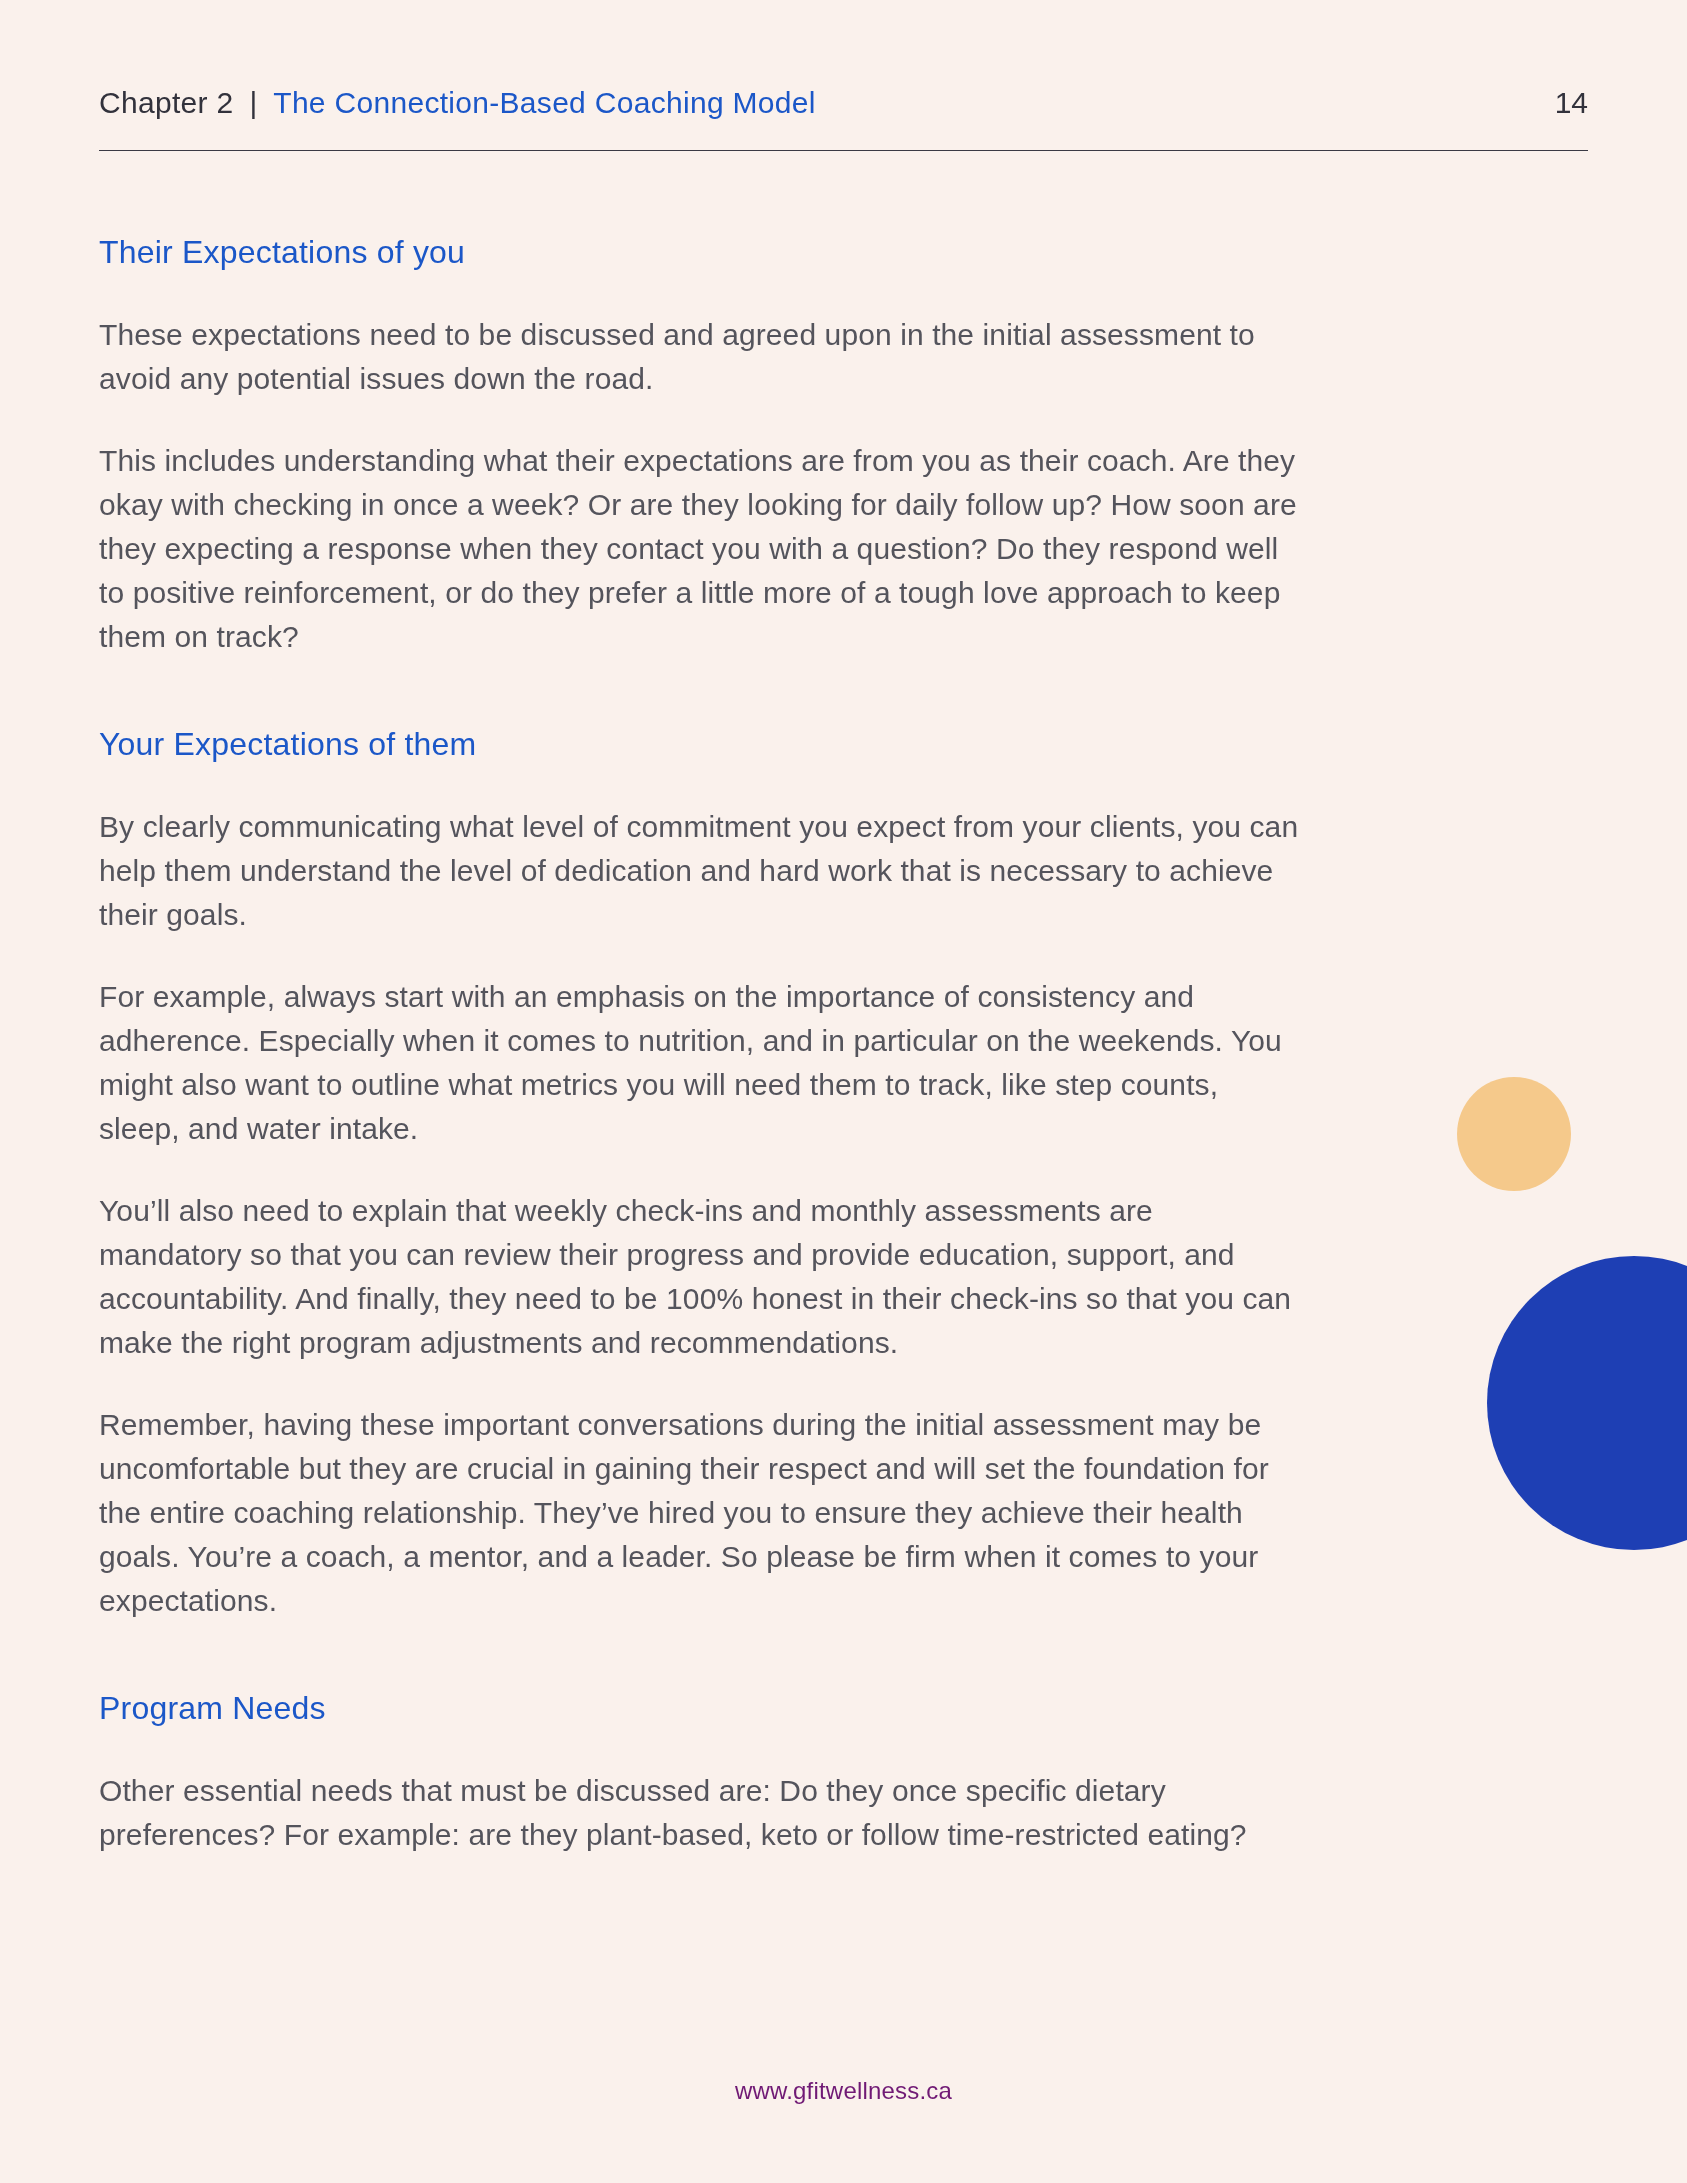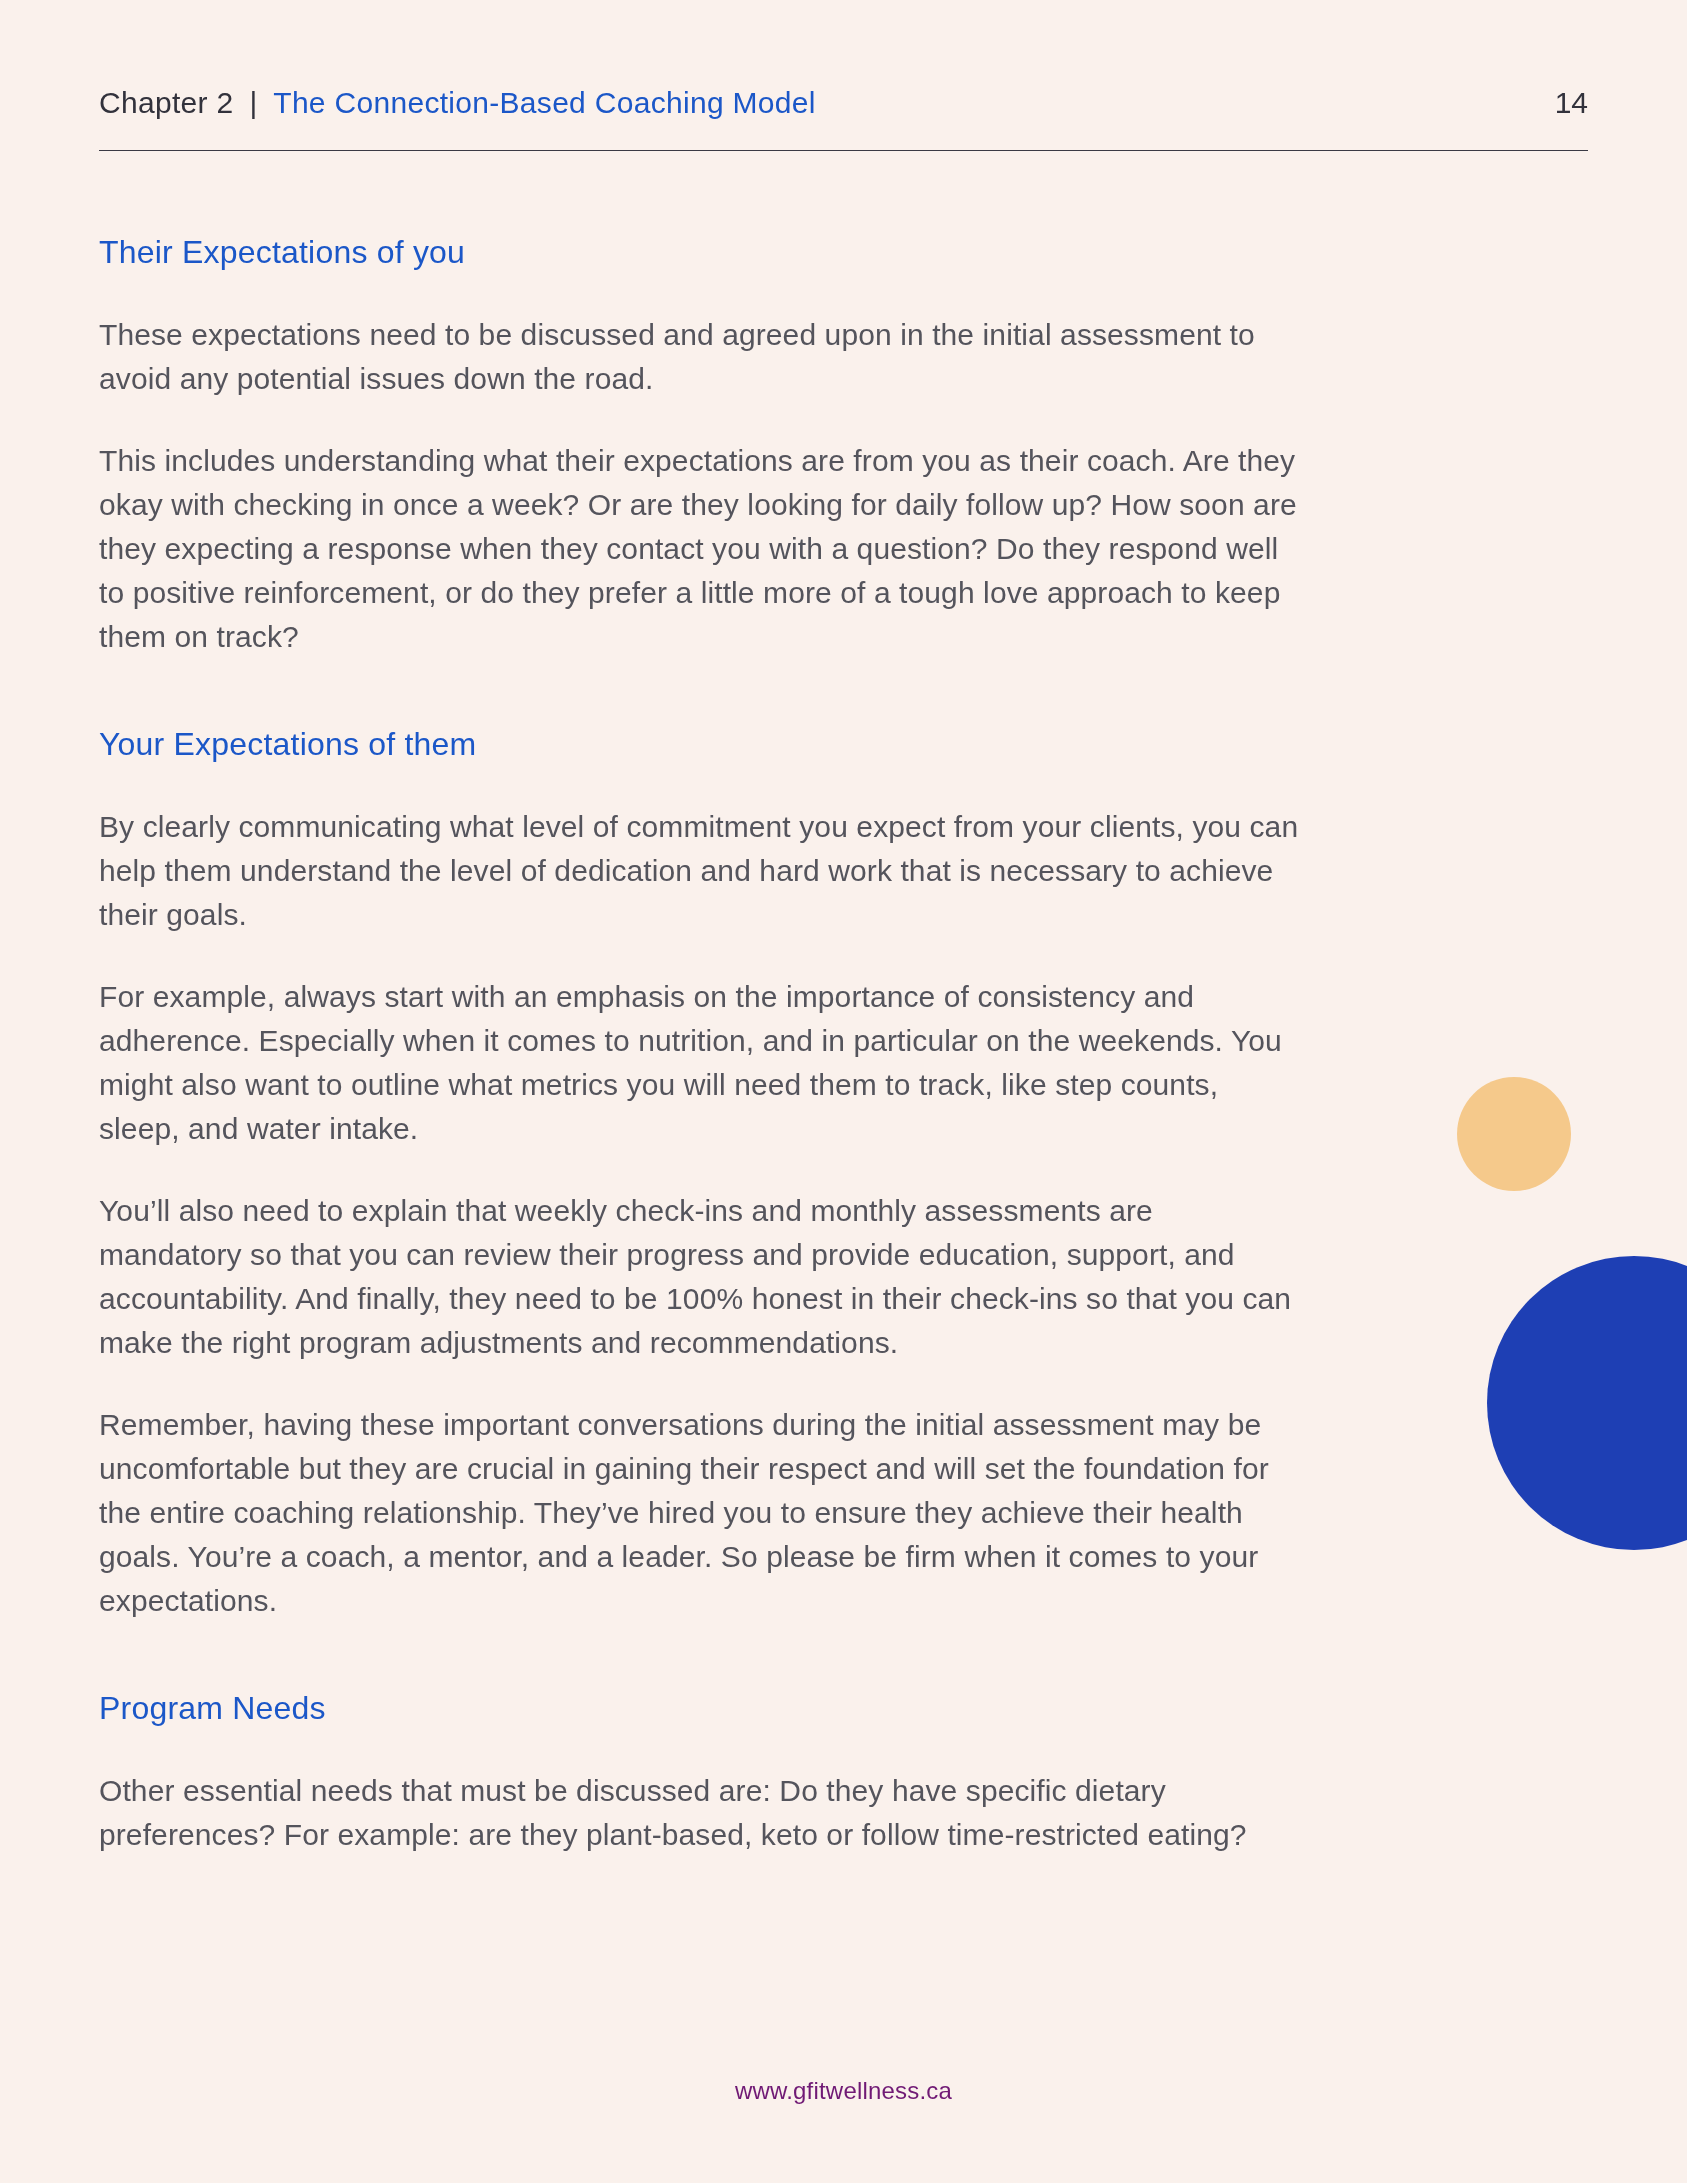--- a/index.html
+++ b/index.html
@@ -118,21 +118,21 @@
     <section>
       <h2>Your Expectations of them</h2>
       <p>By clearly communicating what level of commitment you expect from your clients, you can help them understand the level of dedication and hard work that is necessary to achieve their goals.</p>
       <p>For example, always start with an emphasis on the importance of consistency and adherence. Especially when it comes to nutrition, and in particular on the weekends. You might also want to outline what metrics you will need them to track, like step counts, sleep, and water intake.</p>
       <p>You’ll also need to explain that weekly check-ins and monthly assessments are mandatory so that you can review their progress and provide education, support, and accountability. And finally, they need to be 100% honest in their check-ins so that you can make the right program adjustments and recommendations.</p>
       <p>Remember, having these important conversations during the initial assessment may be uncomfortable but they are crucial in gaining their respect and will set the foundation for the entire coaching relationship. They’ve hired you to ensure they achieve their health goals. You’re a coach, a mentor, and a leader. So please be firm when it comes to your expectations.</p>
     </section>
 
     <section>
       <h2>Program Needs</h2>
-      <p>Other essential needs that must be discussed are: Do they have specific dietary preferences? For example: are they plant-based, keto or follow time-restricted eating?</p>
+      <p>Other essential needs that must be discussed are: Do they once specific dietary preferences? For example: are they plant-based, keto or follow time-restricted eating?</p>
     </section>
 
   </main>
 
   <div class="tan-circle"></div>
   <div class="blue-circle"></div>
 
   <footer class="footer">
     <span>www.gfitwellness.ca</span>
   </footer>

